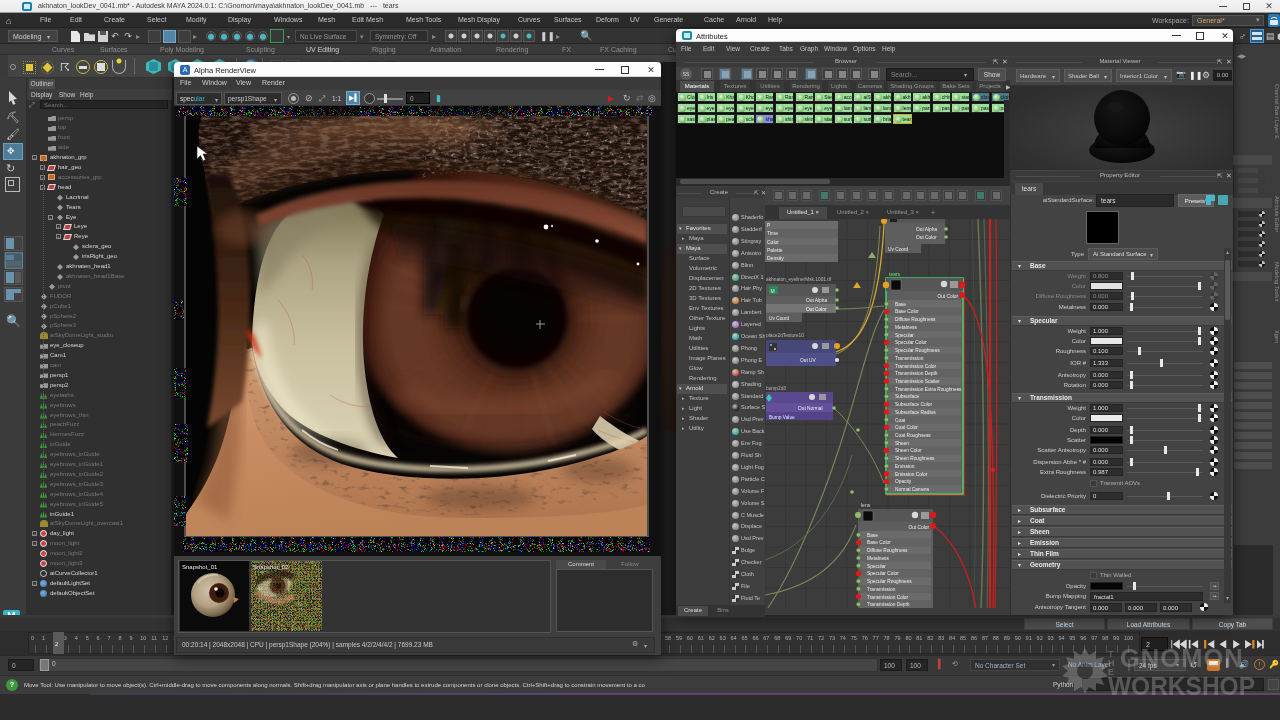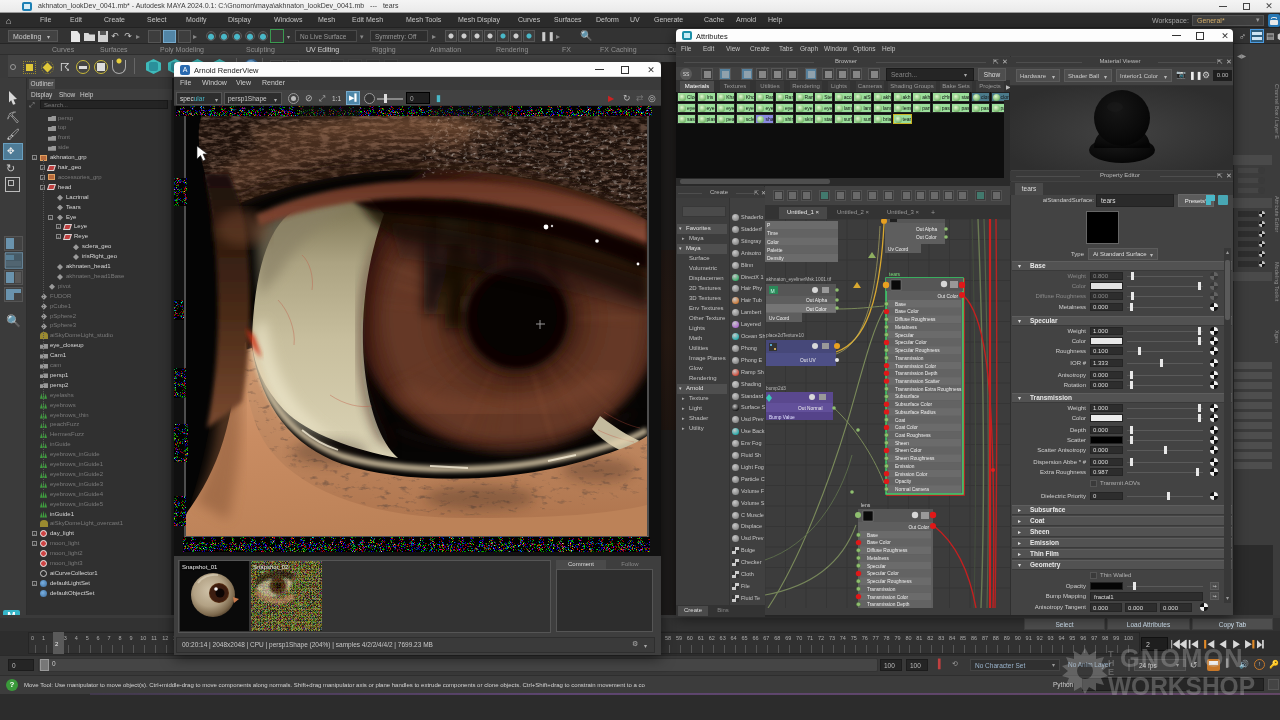--- a/index.html
+++ b/index.html
@@ -578,21 +578,21 @@
 <div style="position:absolute;left:6px;top:679px;width:12px;height:12px;background:#3a9a3a;border-radius:50%;color:#fff;font-size:8px;font-weight:bold;text-align:center;line-height:12px;">?</div>
 <div style="position:absolute;left:24px;top:682px;width:1020px;height:10px;color:#d4d4d4;font-size:6px;white-space:nowrap;overflow:hidden;">Move Tool: Use manipulator to move object(s). Ctrl+middle-drag to move components along normals. Shift+drag manipulator axis or plane handles to extrude components or clone objects. Ctrl+Shift+drag to constrain movement to a co</div>
 <div style="position:absolute;left:1053px;top:681px;width:30px;height:10px;color:#ccc;font-size:6.5px;">Python</div>
 <div style="position:absolute;left:1082px;top:678px;width:182px;height:13px;background:#262626;border:1px solid #1c1c1c;"></div>
 <div style="position:absolute;left:1268px;top:679px;width:11px;height:11px;background:#444;border:1px solid #555;"></div>
 <div style="position:absolute;left:0px;top:694px;width:1280px;height:26px;background:#2c2c2c;"></div>
 <div style="position:absolute;left:90px;top:693px;width:1190px;height:2px;background:linear-gradient(90deg,#443a50,#64487a 40%,#6a4a6e);opacity:0.85;"></div>
 <div style="position:absolute;left:174px;top:62px;width:487px;height:593px;background:#3e3e3e;box-shadow:0 3px 14px rgba(0,0,0,0.55);border-radius:4px 4px 0 0;"></div>
 <div style="position:absolute;left:174px;top:62px;width:487px;height:15px;background:#fdfdfd;border-radius:4px 4px 0 0;border-bottom:1px solid #d8d8d8;"></div>
 <div style="position:absolute;left:180px;top:65px;width:10px;height:10px;background:#2a6ab0;border-radius:2px;color:#fff;font-size:7px;text-align:center;line-height:10px;">A</div>
-<div style="position:absolute;left:194px;top:66px;width:120px;height:9px;color:#222;font-size:7.5px;">Arnold RenderView</div>
+<div style="position:absolute;left:194px;top:66px;width:120px;height:9px;color:#222;font-size:7.5px;">Alpha RenderView</div>
 <div style="position:absolute;left:595px;top:69px;width:9px;height:1px;background:#333;"></div>
 <div style="position:absolute;left:621px;top:66px;width:8px;height:8px;border:1px solid #333;"></div>
 <div style="position:absolute;left:646px;top:65px;width:10px;height:10px;color:#333;font-size:9px;line-height:10px;text-align:center;">✕</div>
 <div style="position:absolute;left:174px;top:77px;width:487px;height:13px;background:#3a3a3a;"></div>
 <div style="position:absolute;left:180px;top:79px;width:40px;height:9px;color:#ccc;font-size:7px;">File</div>
 <div style="position:absolute;left:202px;top:79px;width:40px;height:9px;color:#ccc;font-size:7px;">Window</div>
 <div style="position:absolute;left:236px;top:79px;width:40px;height:9px;color:#ccc;font-size:7px;">View</div>
 <div style="position:absolute;left:262px;top:79px;width:40px;height:9px;color:#ccc;font-size:7px;">Render</div>
 <div style="position:absolute;left:174px;top:90px;width:487px;height:16px;background:#424242;border-bottom:1px solid #333;"></div>
 <div style="position:absolute;left:176px;top:92px;width:46px;height:13px;background:#2d2d2d;border:1px solid #555;color:#ddd;font-size:6.5px;line-height:12px;padding-left:3px;">spec<span style="color:#49b8c8">ular</span></div>

